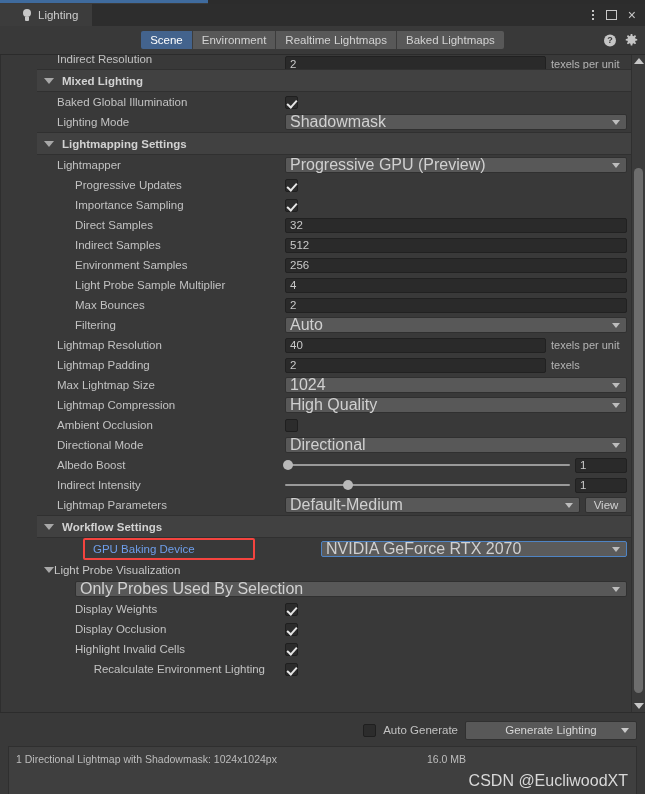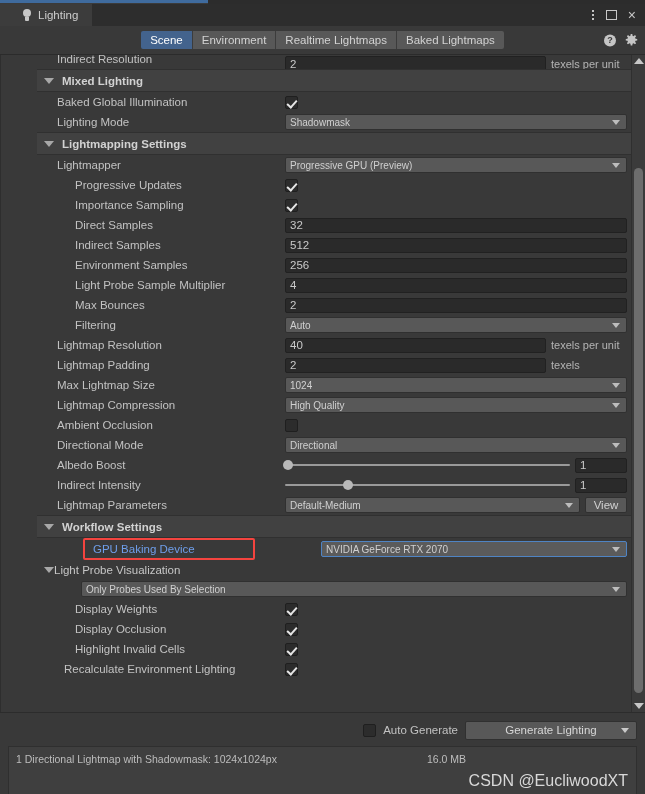--- a/index.html
+++ b/index.html
@@ -205,21 +205,21 @@
   .row .lbl {
     font-size: 11.5px;
     color: #c2c2c2;
     padding-left: 20px;
     width: 228px;
     box-sizing: border-box;
     white-space: nowrap;
     overflow: hidden;
   }
   .row .lbl.ind { padding-left: 38px; }
-  .row .lbl.ind2 { padding-left: 27px; }
+  .row .lbl.ind2 { padding-left: 27px; text-align: right; }
 
   .field-area {
     position: absolute;
     left: 248px;
     right: 4px;
     display: flex;
     align-items: center;
     gap: 5px;
   }
 
@@ -277,21 +277,21 @@
     box-sizing: border-box;
     flex: 1 1 auto;
     min-width: 0;
   }
   .dropdown {
     height: 16px;
     background: #585858;
     border: 1px solid #303030;
     border-radius: 2px;
     color: #d0d0d0;
-    font-size: 10px;
+    font-size: 16px;
     display: flex;
     align-items: center;
     padding: 0 4px;
     box-sizing: border-box;
     flex: 1 1 auto;
     min-width: 0;
     position: relative;
   }
   .dropdown .dd-text {
     flex: 1 1 auto;
@@ -740,21 +740,21 @@
         </div>
         <span class="annot-box" style="left:10px; top:0px; width:172px; height:22px;"></span>
       </div>
 
       <div class="subfold">
         <span class="caret"></span>
         <span class="ttl">Light Probe Visualization</span>
       </div>
 
       <div class="row">
-        <div class="field-area" style="left:44px;align-items:flex-end;">
+        <div class="field-area" style="left:38px;align-items:flex-end;">
           <span class="dropdown">
             <span class="dd-text">Only Probes Used By Selection</span>
             <span class="arrow"></span>
           </span>
         </div>
       </div>
 
       <div class="row">
         <span class="lbl ind">Display Weights</span>
         <div class="field-area">

